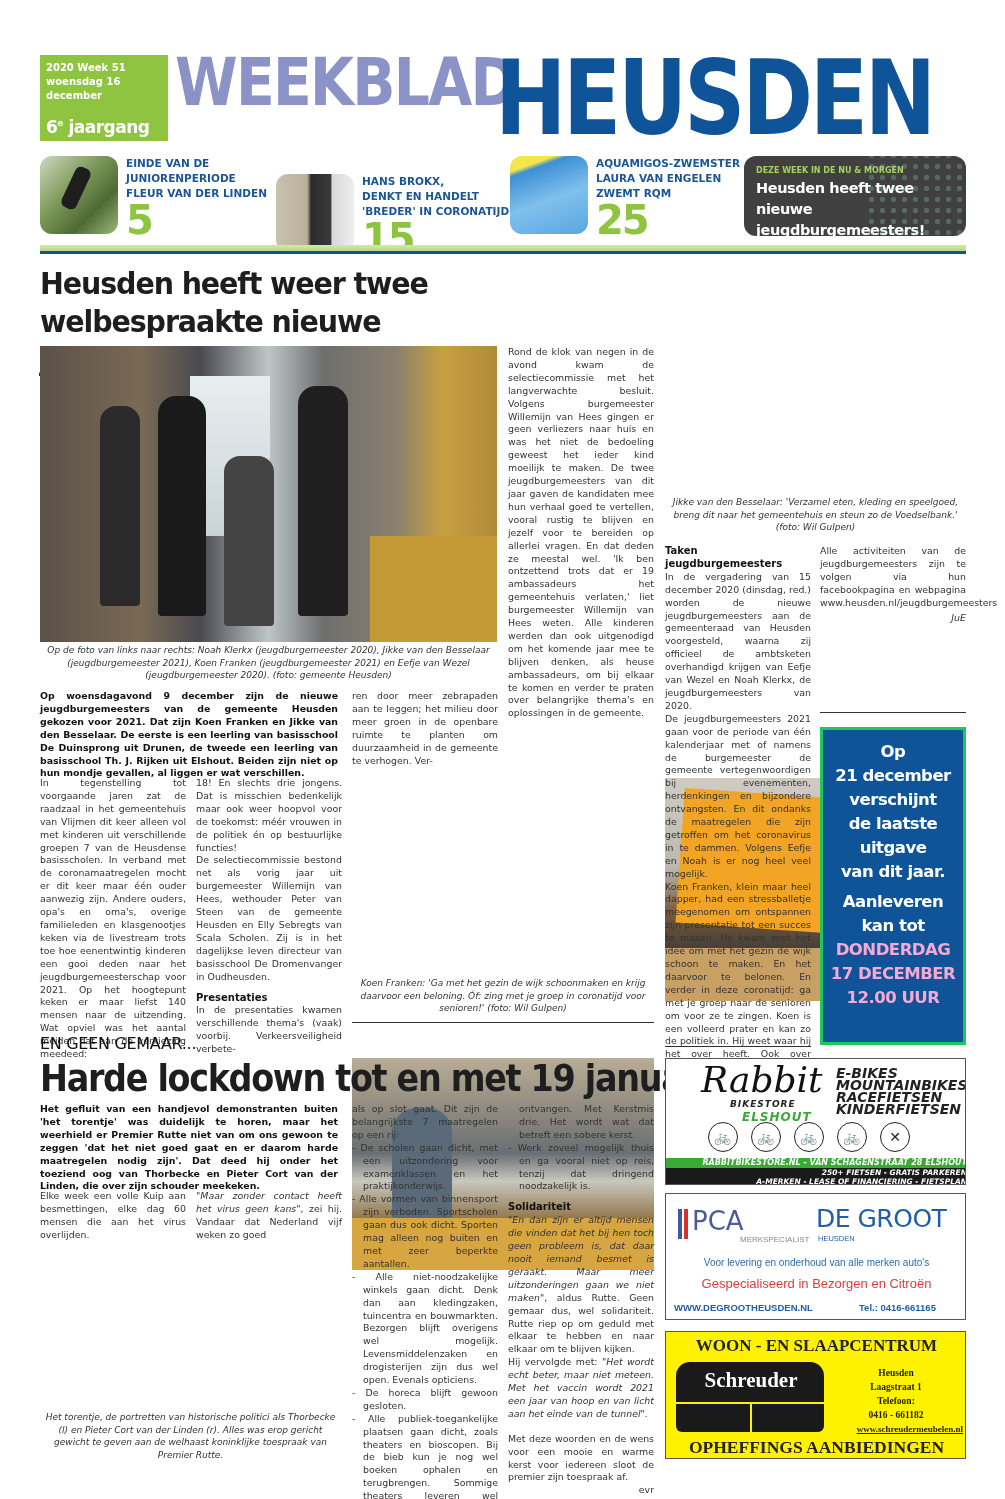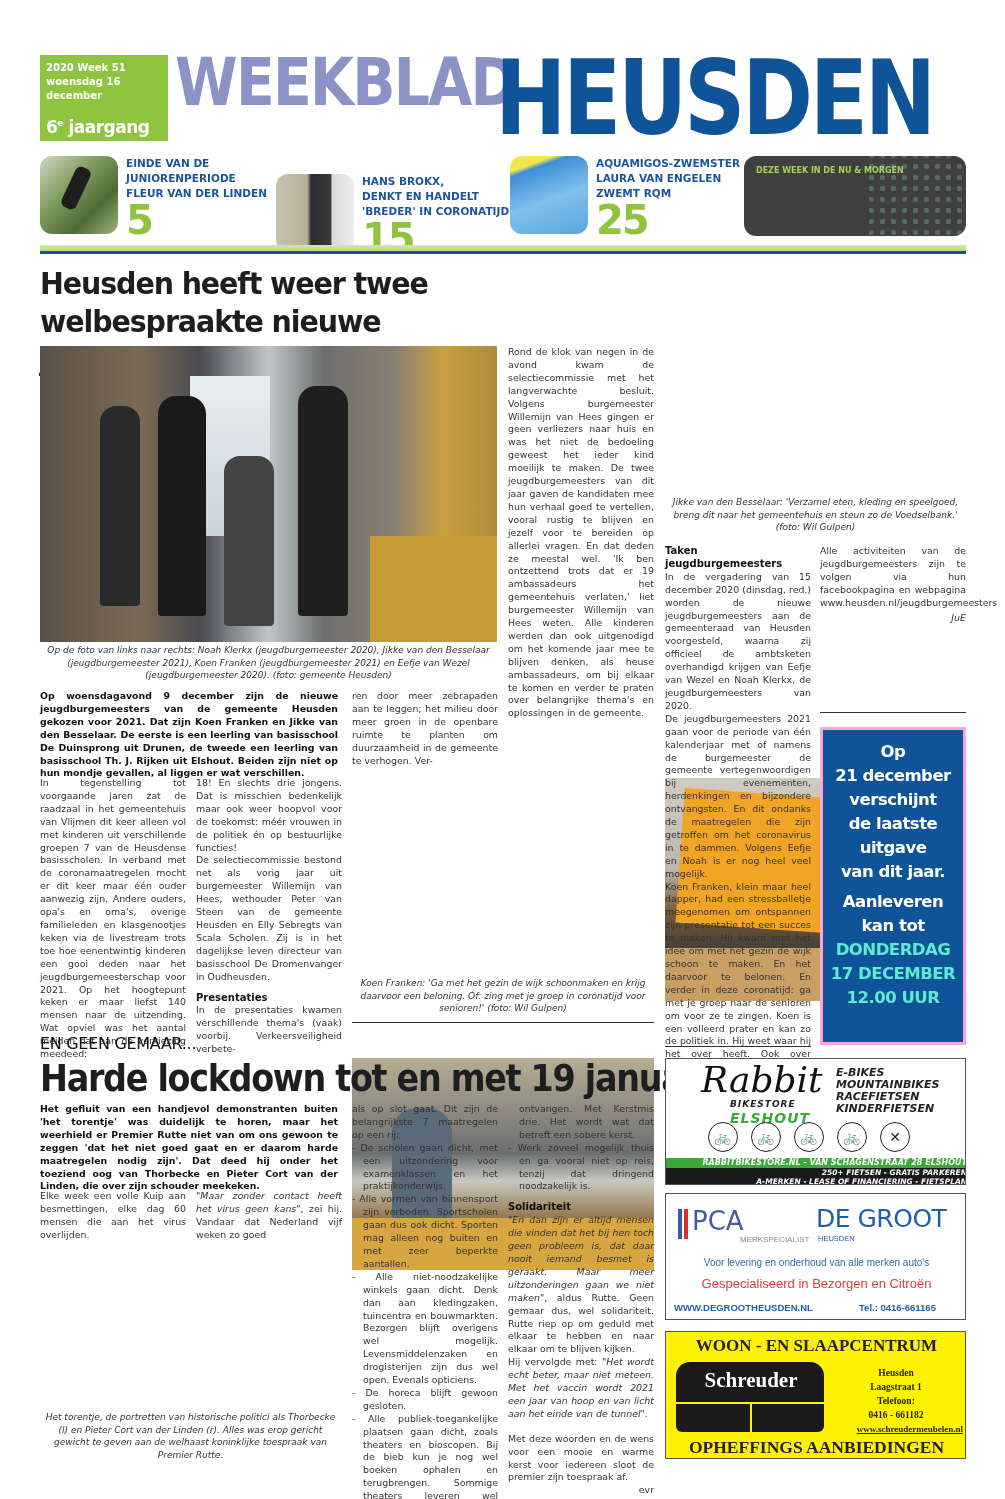--- a/index.html
+++ b/index.html
@@ -35,23 +35,23 @@
   .body p { margin: 0; }
   .lead { font-family: "DejaVu Sans", sans-serif; font-weight: bold; font-size: 9.4px; line-height: 12.9px; color: #111; text-align: justify; }
   .caption { font-family: "DejaVu Sans", sans-serif; font-style: italic; font-size: 9px; line-height: 12.5px; color: #333; text-align: center; }
   .subhead { font-family: "DejaVu Sans", sans-serif; font-weight: bold; font-size: 10px; color: #111; }
   .rule { height: 1px; background: #333; }
 
   
   .photo { overflow: hidden; position: relative; }
 
   
-  .bluebox { left: 820px; top: 727px; width: 146px; height: 318px; background: #0f5398; border: 3px solid #f9a8d4; text-align: center; padding-top: 10px; }
+  .bluebox { left: 820px; top: 727px; width: 146px; height: 318px; background: #0f5398; border: 3px solid #22c55e; text-align: center; padding-top: 10px; }
   .bluebox div { font-family: "DejaVu Sans", sans-serif; font-weight: bold; font-size: 16.5px; line-height: 24px; color: #fff; letter-spacing: -0.5px; }
-  .bluebox .g { color: #5eead4; }
+  .bluebox .g { color: #f9a8d4; }
 
   
   .kicker { left: 40px; top: 1034px; font-family: "DejaVu Sans", sans-serif; font-size: 16px; color: #111; letter-spacing: -0.3px; }
   .headline2 { left: 40px; top: 1055px; font-family: "DejaVu Sans", sans-serif; font-weight: bold; font-size: 38px; line-height: 46px; color: #1e1e1e; letter-spacing: -1.5px; transform: scaleX(0.88); transform-origin: left top; }
   .bullet { padding-left: 11px; text-indent: -11px; }
   .it { font-style: italic; }
 
   
   .ad { background: #fff; border: 1px solid #555; overflow: hidden; }
   .rabbit-logo { font-family: "DejaVu Serif", serif; font-style: italic; font-size: 36px; color: #111; }
@@ -94,20 +94,21 @@
   <div class="abs teaser-title" style="left:86px;top:0;">
     <div>AQUAMIGOS-ZWEMSTER</div>
       <div>LAURA VAN ENGELEN</div>
       <div>ZWEMT RQM</div>
   </div>
   <div class="abs teaser-num" style="left:86px;top:44px;">25</div>
 </div>
 <div class="abs promo">
   <div class="dots"></div>
   <div class="sub">DEZE WEEK IN DE NU &amp; MORGEN</div>
+  <div class="main">Heusden heeft twee nieuwe jeugdburgemeesters!</div>
 </div>
 
 <div class="abs divider-green"></div>
 <div class="abs divider-blue"></div>
 
 <div class="abs headline1">Heusden heeft weer twee welbespraakte nieuwe jeugdburgemeesters</div>
 
 <div class="abs photo" style="left:40px;top:346px;width:457px;height:296px;background:linear-gradient(90deg,#5a5148 0%,#7a6a55 22%,#4a4a50 35%,#bfc6c8 50%,#6d6f6e 62%,#8a8070 78%,#c8a040 88%,#b08a3a 100%);">
   <div style="position:absolute;left:150px;top:30px;width:80px;height:160px;background:linear-gradient(#e8eef0,#c9d4d8);"></div>
   <div style="position:absolute;left:60px;top:60px;width:40px;height:200px;background:#2a2a2a;border-radius:16px 16px 4px 4px;"></div>
@@ -203,22 +204,22 @@
   <p><span class="it">"En dan zijn er altijd mensen die vinden dat het bij hen toch geen probleem is, dat daar nooit iemand besmet is geraakt. Maar meer uitzonderingen gaan we niet maken"</span><span>, aldus Rutte. Geen gemaar dus, wel solidariteit. Rutte riep op om geduld met elkaar te hebben en naar elkaar om te blijven kijken.</span></p>
   <p><span>Hij vervolgde met: </span><span class="it">"Het wordt echt beter, maar niet meteen. Met het vaccin wordt 2021 een jaar van hoop en van licht aan het einde van de tunnel".</span></p>
   <p style="height:12px;"></p>
   <p>Met deze woorden en de wens voor een mooie en warme kerst voor iedereen sloot de premier zijn toespraak af.</p>
   <p style="text-align:right;">evr</p>
 </div>
 
 <div class="abs ad" style="left:665px;top:1058px;width:301px;height:127px;">
   <div class="abs rabbit-logo" style="left:35px;top:0;">Rabbit</div>
   <div class="abs adsmall" style="left:64px;top:40px;font-size:9px;letter-spacing:1px;">BIKESTORE</div>
-  <div class="abs adsmall" style="left:64px;top:51px;font-size:14px;color:#3aa935;letter-spacing:1px;">ELSHOUT</div>
-  <div class="abs adsmall" style="left:170px;top:8px;font-size:11px;line-height:12px;">
+  <div class="abs adsmall" style="left:76px;top:51px;font-size:12px;color:#3aa935;letter-spacing:1px;">ELSHOUT</div>
+  <div class="abs adsmall" style="left:170px;top:8px;font-size:14px;line-height:12px;">
     <div>E-BIKES</div>
       <div>MOUNTAINBIKES</div>
       <div>RACEFIETSEN</div>
       <div>KINDERFIETSEN</div>
   </div>
   <div class="abs" style="left:42px;top:63px;display:flex;gap:13px;">
     <span class="bikeicon">🚲</span>
     <span class="bikeicon">🚲</span>
     <span class="bikeicon">🚲</span>
     <span class="bikeicon">🚲</span>

